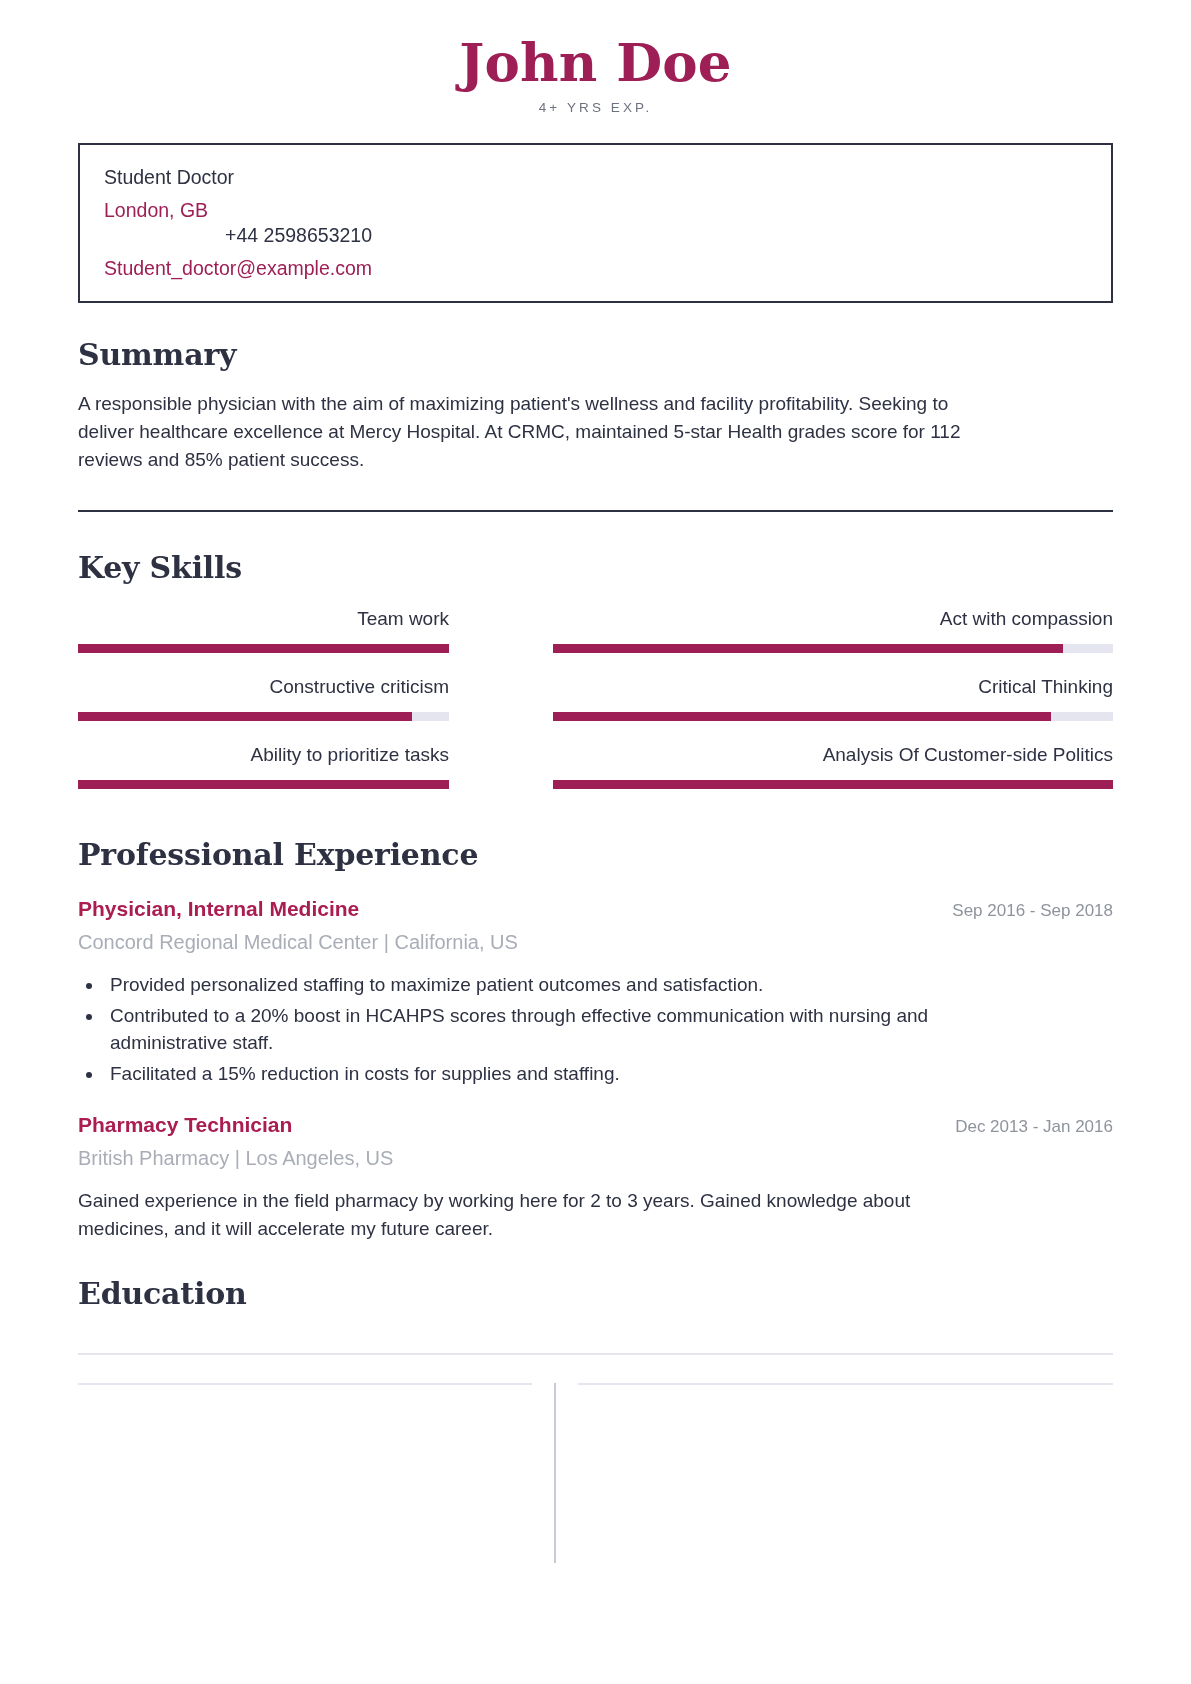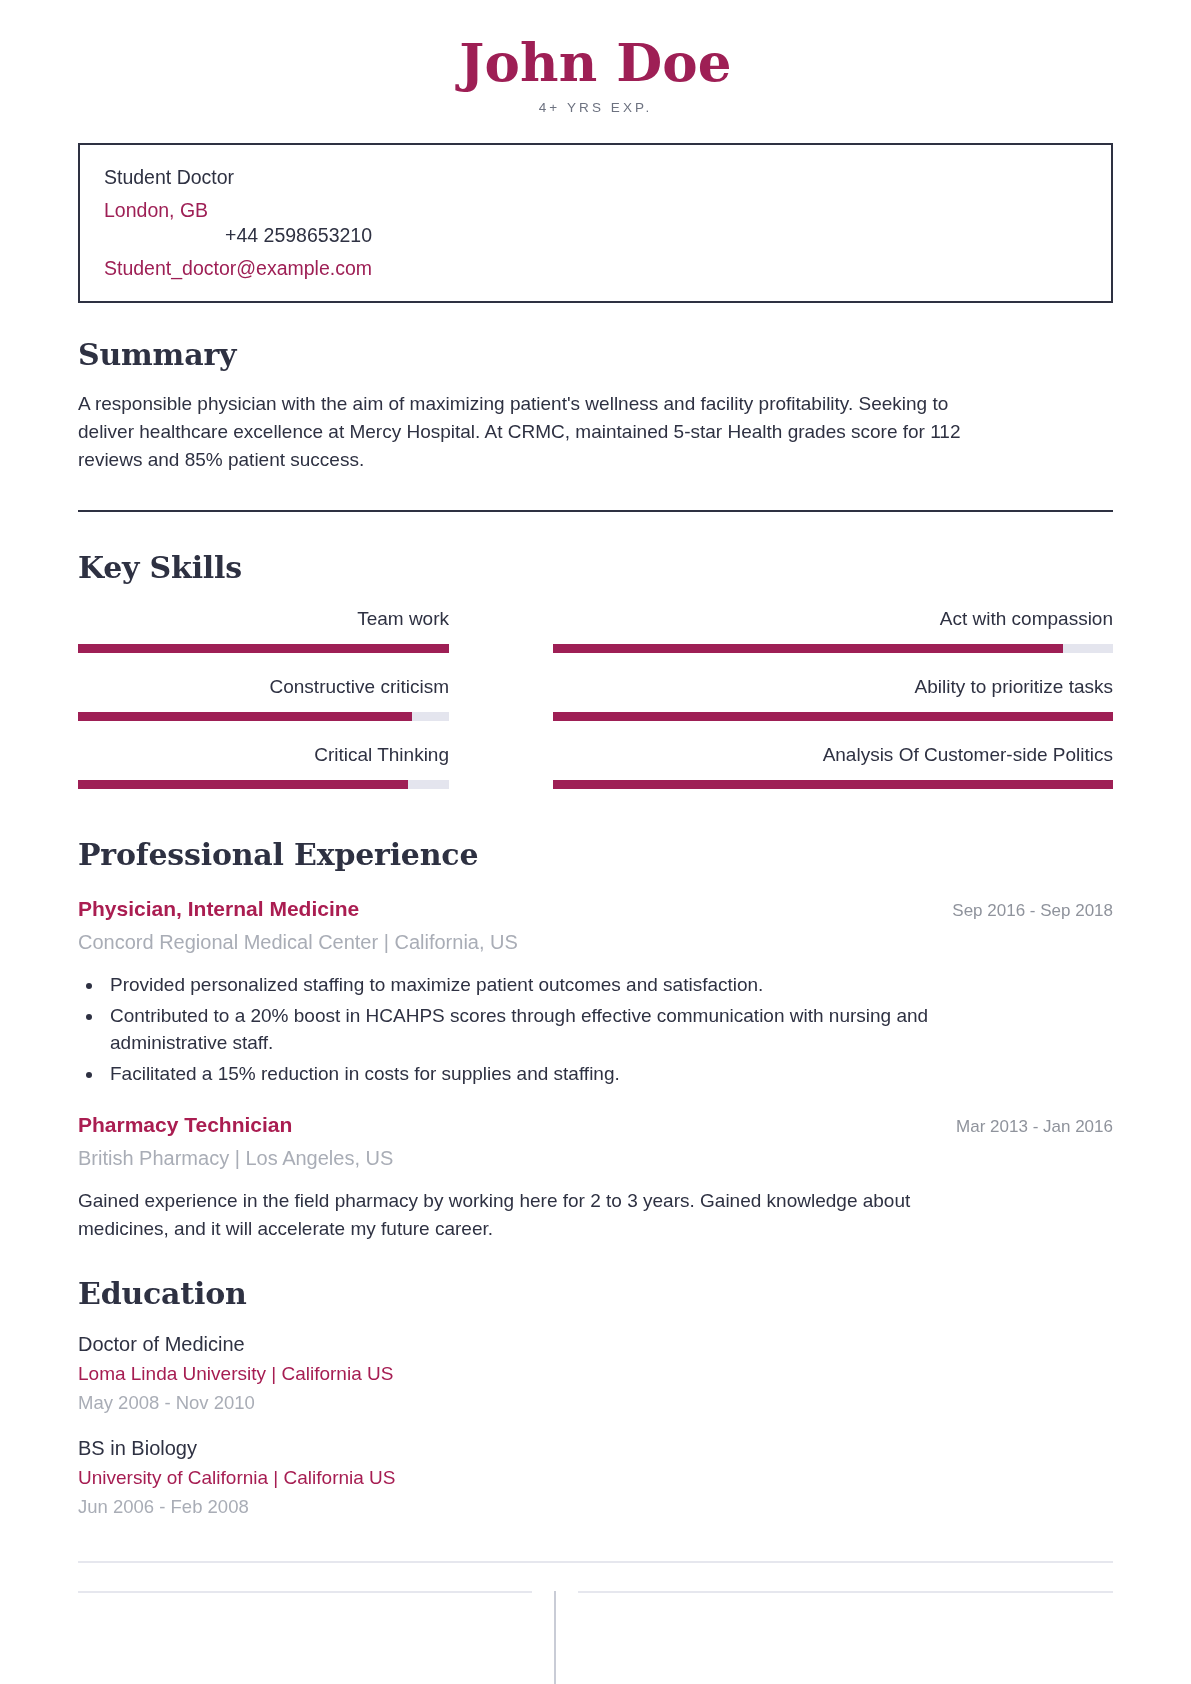--- a/index.html
+++ b/index.html
@@ -195,29 +195,29 @@
             <div class="skill-fill" style="width: 91%;"></div>
           </div>
         </div>
         <div class="skill">
           <div class="skill-label">Constructive criticism</div>
           <div class="skill-track">
             <div class="skill-fill" style="width: 90%;"></div>
           </div>
         </div>
         <div class="skill">
+          <div class="skill-label">Critical Thinking</div>
+          <div class="skill-track">
+            <div class="skill-fill" style="width: 89%;"></div>
+          </div>
+        </div>
+        <div class="skill">
           <div class="skill-label">Ability to prioritize tasks</div>
           <div class="skill-track">
             <div class="skill-fill" style="width: 100%;"></div>
-          </div>
-        </div>
-        <div class="skill">
-          <div class="skill-label">Critical Thinking</div>
-          <div class="skill-track">
-            <div class="skill-fill" style="width: 89%;"></div>
           </div>
         </div>
         <div class="skill">
           <div class="skill-label">Analysis Of Customer-side Politics</div>
           <div class="skill-track">
             <div class="skill-fill" style="width: 100%;"></div>
           </div>
         </div>
       </div>
   </div>
@@ -233,42 +233,30 @@
           <div class="exp-org">Concord Regional Medical Center | California, US</div>
           <ul class="exp-bullets">
             <li> Provided personalized staffing to maximize patient outcomes and satisfaction.</li>
             <li>Contributed to a 20% boost in HCAHPS scores through effective communication with nursing and administrative staff.</li>
             <li>Facilitated a 15% reduction in costs for supplies and staffing.</li>
           </ul>
         </div>
         <div class="exp-item">
           <div class="exp-head">
             <div class="exp-role">Pharmacy Technician</div>
-            <div class="exp-dates">Mar 2013 - Jan 2016</div>
+            <div class="exp-dates">Dec 2013 - Jan 2016</div>
           </div>
           <div class="exp-org">British Pharmacy | Los Angeles, US</div>
           <div class="exp-para">Gained experience in the field pharmacy by working here for 2 to 3  years. Gained knowledge about medicines, and it will accelerate my future career.</div>
         </div>
       </div>
   </div>
 
   <div class="section edu-wrap">
     <h2 class="section-title">Education</h2>
-    <div id="education-list">
-        <div class="edu-item">
-          <div class="edu-degree">Doctor of Medicine</div>
-          <div class="edu-school">Loma Linda University | California US</div>
-          <div class="edu-dates">May 2008 - Nov 2010</div>
-        </div>
-        <div class="edu-item">
-          <div class="edu-degree">BS in Biology</div>
-          <div class="edu-school">University of California | California US</div>
-          <div class="edu-dates">Jun 2006 - Feb 2008</div>
-        </div>
-      </div>
   </div>
 
   <div class="footer-zone">
     <div class="footer-rule"></div>
     <div class="footer-blocks">
       <div class="footer-left"></div>
       <div class="footer-divider"></div>
       <div class="footer-right"></div>
     </div>
   </div>

